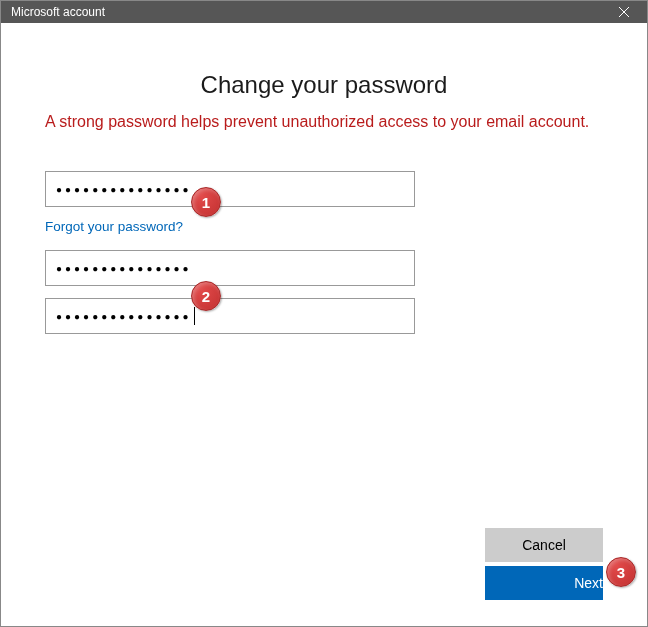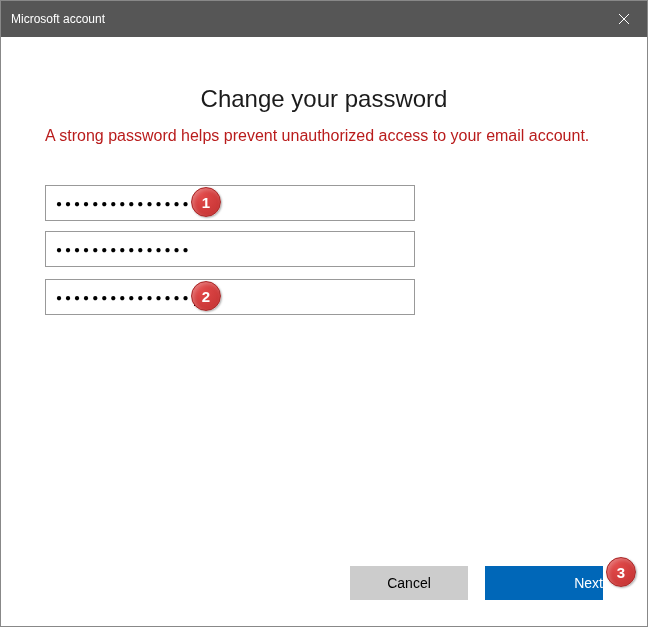--- a/index.html
+++ b/index.html
@@ -11,21 +11,21 @@
       font-family: "Segoe UI", Tahoma, sans-serif;
       background: #fff;
       width: 648px;
       height: 627px;
       position: relative;
       border: 1px solid #888;
     }
     .titlebar {
       background: #565656;
       color: #fff;
-      height: 36px;
+      height: 22px;
       display: flex;
       align-items: center;
       justify-content: space-between;
       padding-left: 10px;
       font-size: 12px;
     }
     .titlebar-title {
       font-weight: 400;
     }
     .close-btn {
@@ -93,21 +93,22 @@
       height: 18px;
       background: #000;
       vertical-align: middle;
       margin-left: 2px;
     }
     .footer {
       position: absolute;
       bottom: 26px;
       right: 44px;
       display: flex;
-      gap: 17px;
+      gap: 4px;
+      flex-direction: column;
     }
     .btn {
       width: 118px;
       height: 34px;
       border: none;
       font-size: 14px;
       cursor: pointer;
       font-family: inherit;
     }
     .btn-cancel {
@@ -152,20 +153,21 @@
 </div>
 
 <div class="content">
   <h1 class="heading">Change your password</h1>
   <p class="subtext">A strong password helps prevent unauthorized access to your email account.</p>
 
   <div class="password-input input-group-1">
     <span class="dots">●●●●●●●●●●●●●●●</span>
   </div>
 
+  <a class="forgot-link">Forgot your password?</a>
 
   <div class="password-input input-group-2">
     <span class="dots">●●●●●●●●●●●●●●●</span>
   </div>
 
   <div class="password-input input-group-3">
     <span class="dots">●●●●●●●●●●●●●●●</span>
       <span class="cursor"></span>
   </div>
 </div>

